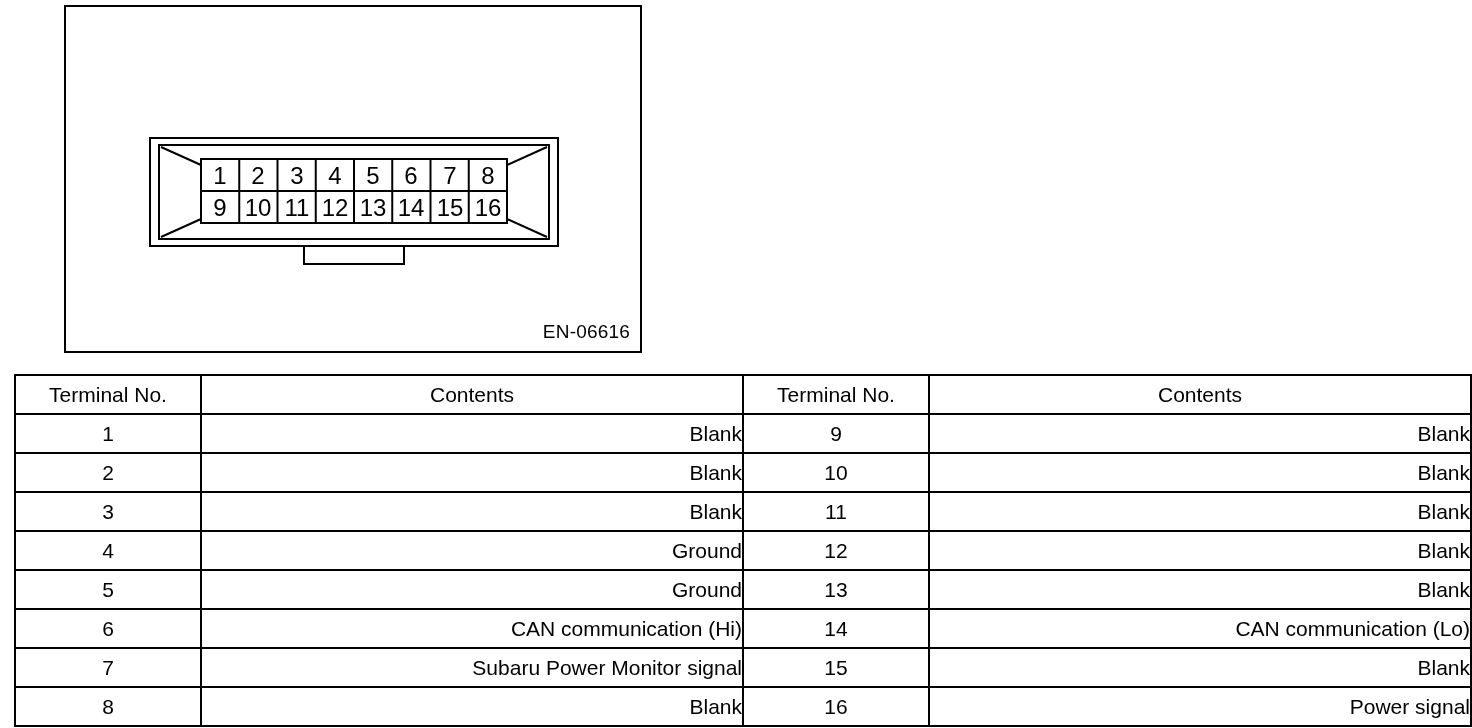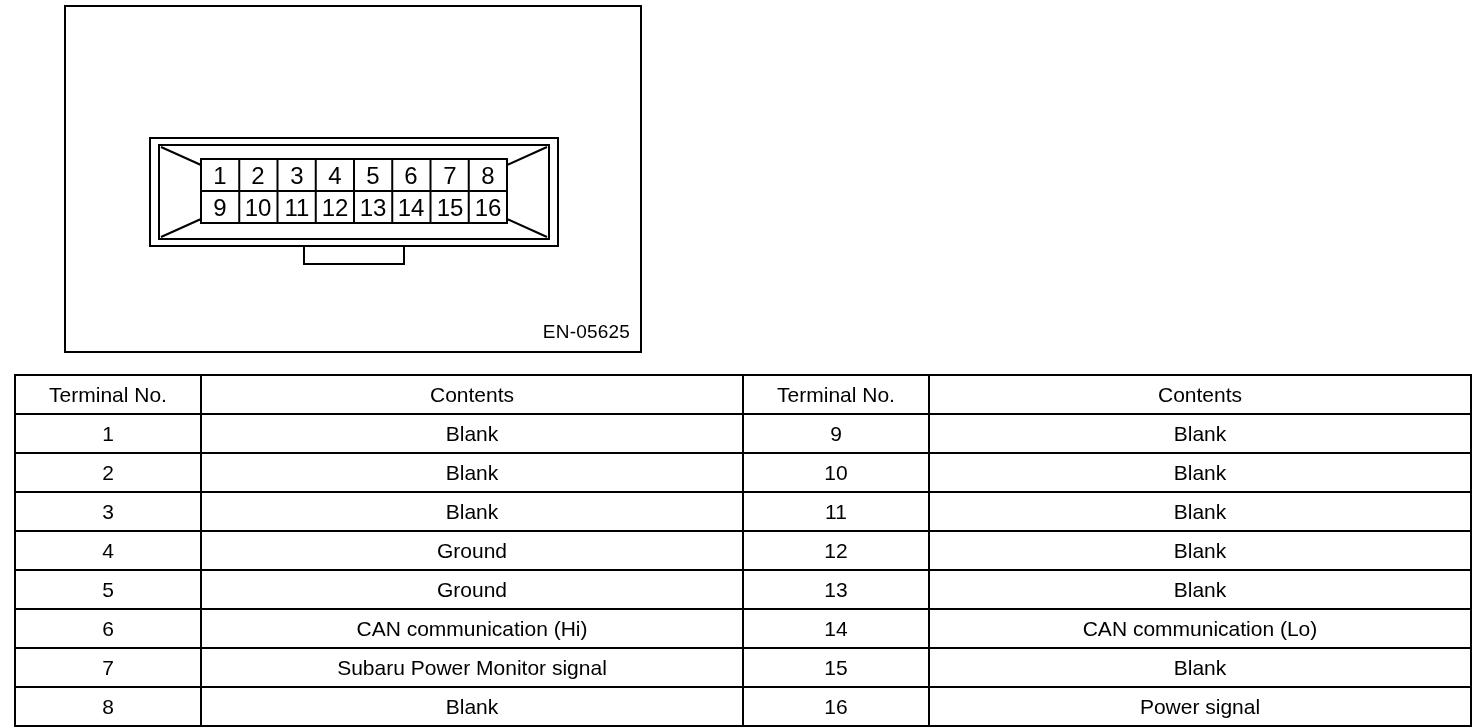--- a/index.html
+++ b/index.html
@@ -66,21 +66,21 @@
     border: 2px solid #000;
     height: 37px;
     font-size: 21px;
     font-weight: normal;
     padding: 0;
   }
   .pin-table th {
     text-align: center;
   }
   .col-term { width: 184px; text-align: center; }
-  .col-cont { width: 540px; text-align: center; padding-left: 10px; }
+  .col-cont { width: 540px; text-align: right; padding-left: 10px; }
   .hdr-cont { text-align: center; padding-left: 0; margin-top: 32px; }
 </style>
 </head>
 <body>
 
 <div class="figure-panel">
 
   <div class="connector">
     <svg width="410" height="130" viewBox="0 0 410 130" xmlns="http://www.w3.org/2000/svg">
 
@@ -116,21 +116,21 @@
       <text class="pin-cell" x="109" y="79">10</text>
       <text class="pin-cell" x="148" y="79">11</text>
       <text class="pin-cell" x="186" y="79">12</text>
       <text class="pin-cell" x="224" y="79">13</text>
       <text class="pin-cell" x="262" y="79">14</text>
       <text class="pin-cell" x="301" y="79">15</text>
       <text class="pin-cell" x="339" y="79">16</text>
     </svg>
   </div>
 
-  <div class="figure-caption">EN-05625</div>
+  <div class="figure-caption">EN-06616</div>
 </div>
 
 <table class="pin-table">
   <thead>
     <tr>
       <th class="col-term">Terminal No.</th>
       <th class="col-cont hdr-cont">Contents</th>
       <th class="col-term">Terminal No.</th>
       <th class="col-cont hdr-cont">Contents</th>
     </tr>

